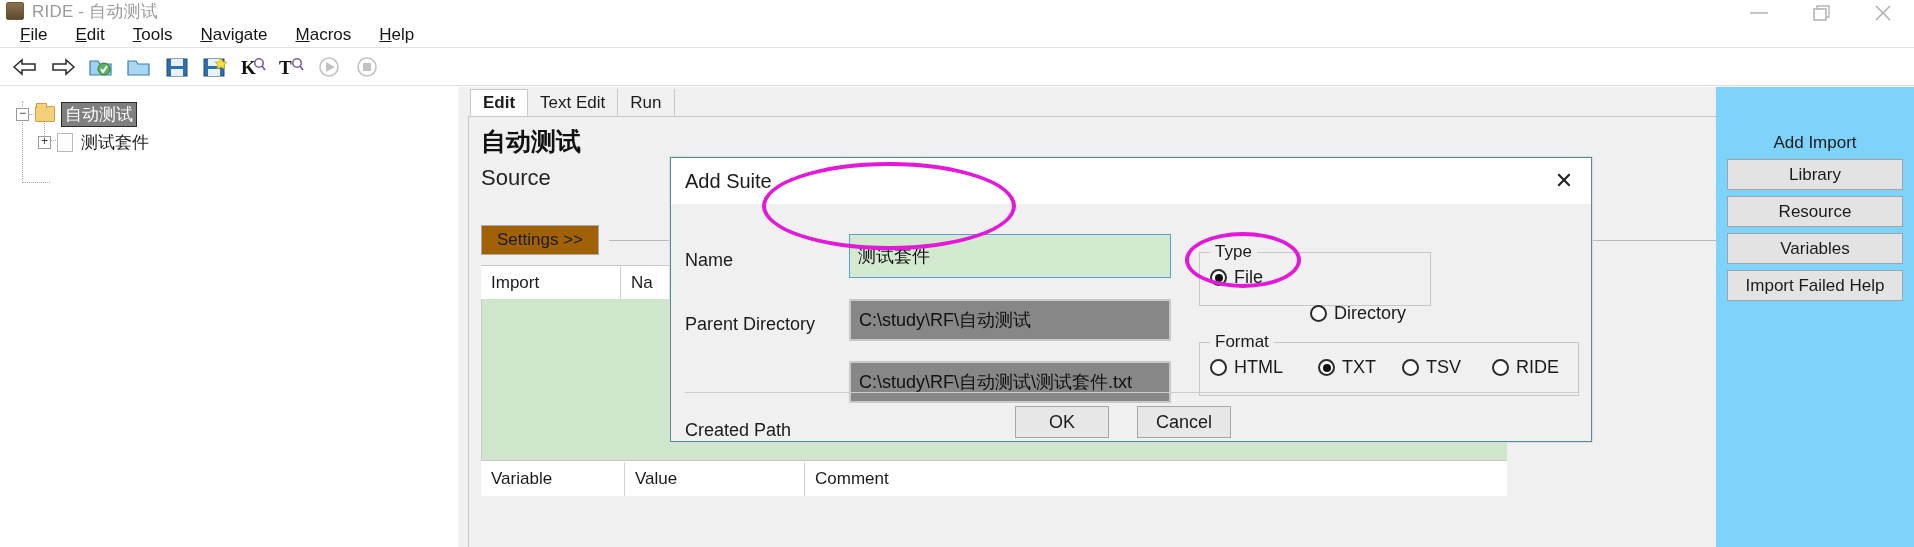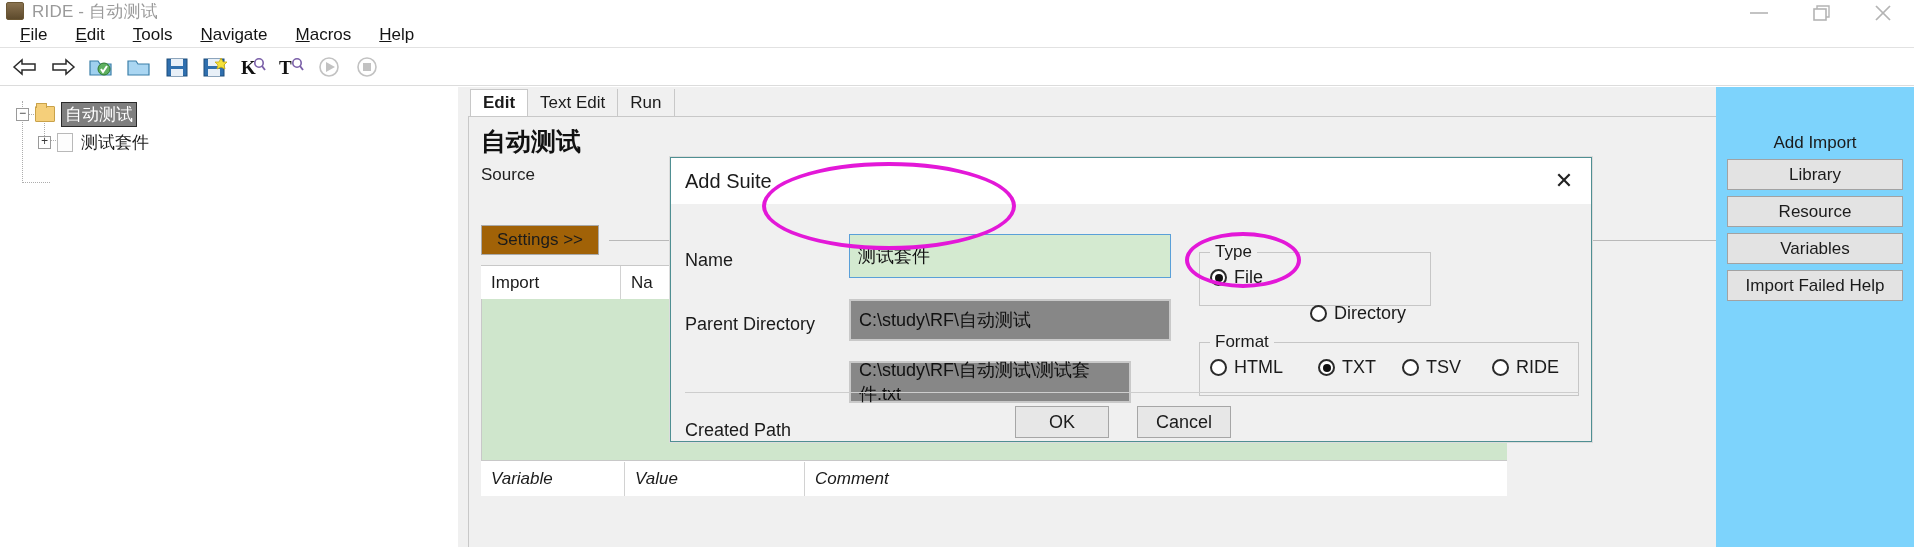--- a/index.html
+++ b/index.html
@@ -90,40 +90,40 @@
     color:#1b1b1b; border-right:1px solid #c8c8c8;
   }
   .tab.active{ background:#ffffff; font-weight:bold; border:1px solid #c8c8c8; border-bottom:1px solid #ffffff; }
   .tabnav{ position:absolute; right:8px; top:4px; display:flex; gap:18px; align-items:center; color:#6e6e6e; }
 
   .epane{
     position:absolute; left:10px; top:29px; width:1436px; height:431px;
     background:#f0f0f0; border:1px solid #c8c8c8; border-bottom:none;
   }
   .suite-title{ position:absolute; left:12px; top:8px; font-size:25px; font-weight:bold; color:#111; }
-  .src-label{ position:absolute; left:12px; top:48px; font-size:17px; color:#222; }
+  .src-label{ position:absolute; left:12px; top:48px; font-size:22px; color:#222; }
   .settings-btn{
     position:absolute; left:12px; top:108px; width:118px; height:30px;
     background:#a16207; border:1px solid #a9a9a9; display:flex;
     align-items:center; justify-content:center; font-size:17px;
   }
   .sep-line{ position:absolute; left:140px; top:123px; width:1290px; border-top:1px solid #b9b9b9; }
 
   .grid-head{
     position:absolute; left:12px; top:148px; width:1026px; height:34px;
     background:#ffffff; border-top:1px solid #c8c8c8; display:flex; align-items:center;
   }
   .gh-cell{ height:34px; display:flex; align-items:center; padding-left:10px; border-right:1px solid #d2d2d2; font-size:17px; }
   .grid-body{
     position:absolute; left:12px; top:182px; width:1026px; height:161px; background:#cfe6cc;
     border-left:1px solid #c8c8c8;
   }
   .grid-head2{
     position:absolute; left:12px; top:343px; width:1026px; height:36px;
-    background:#ffffff; display:flex; align-items:center; border-top:1px solid #c8c8c8;font-style:italic;
+    background:#ffffff; display:flex; align-items:center; border-top:1px solid #c8c8c8;
   }
 
   
   .rightcol{ position:absolute; left:1716px; top:87px; width:198px; height:460px; background:#7dd3fc; }
   .rc-title{ text-align:center; font-size:17px; padding-top:46px; color:#1b1b1b; }
   .rc-btn{
     margin:6px auto 0; width:176px; height:31px; background:#e3e3e3;
     border:1px solid #a2a2a2; display:flex; align-items:center; justify-content:center; font-size:17px;
   }
 
@@ -342,21 +342,21 @@
 
   <div class="dlg-body">
 
     <div class="f-label" style="left:14px; top:46px;">Name</div>
     <div class="f-input" style="left:178px; top:30px; width:322px;">测试套件</div>
 
     <div class="f-label" style="left:14px; top:110px;">Parent Directory</div>
     <div class="f-ro" style="left:178px; top:95px; width:322px;">C:\study\RF\自动测试</div>
 
     <div class="f-label" style="left:14px; top:172px;margin-top:44px;">Created Path</div>
-    <div class="f-ro" style="left:178px; top:157px; width:282px;">C:\study\RF\自动测试\测试套件.txt</div>
+    <div class="f-ro" style="left:178px; top:157px; width:322px;">C:\study\RF\自动测试\测试套件.txt</div>
 
     <div class="gbox" style="left:528px; top:48px; width:232px; height:54px;">
       <span class="gbox-legend">Type</span>
       <div class="radio" style="left:10px; top:14px;">
         <span class="rdot on"></span>
         <span>File</span>
       </div>
       <div class="radio" style="left:110px; top:14px;margin-top:36px;">
         <span class="rdot"></span>
         <span>Directory</span>

